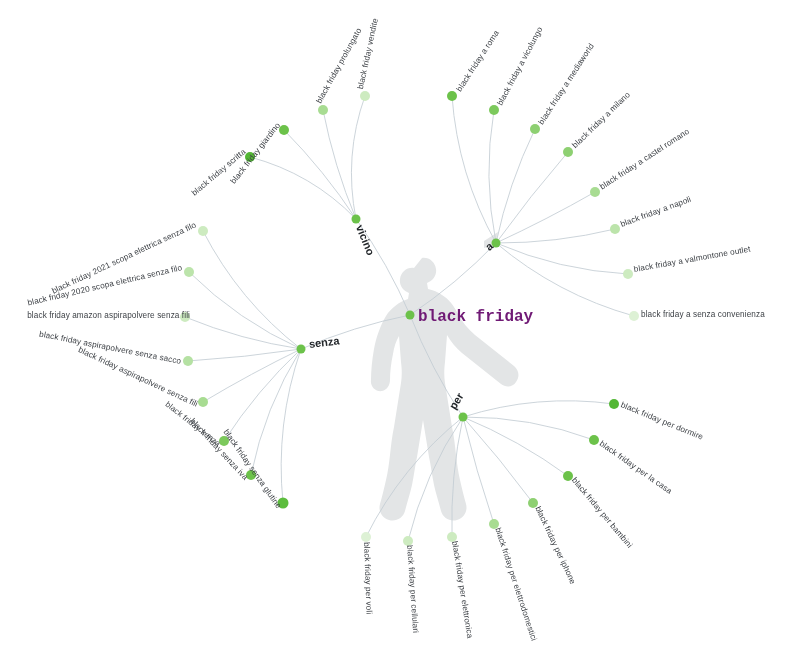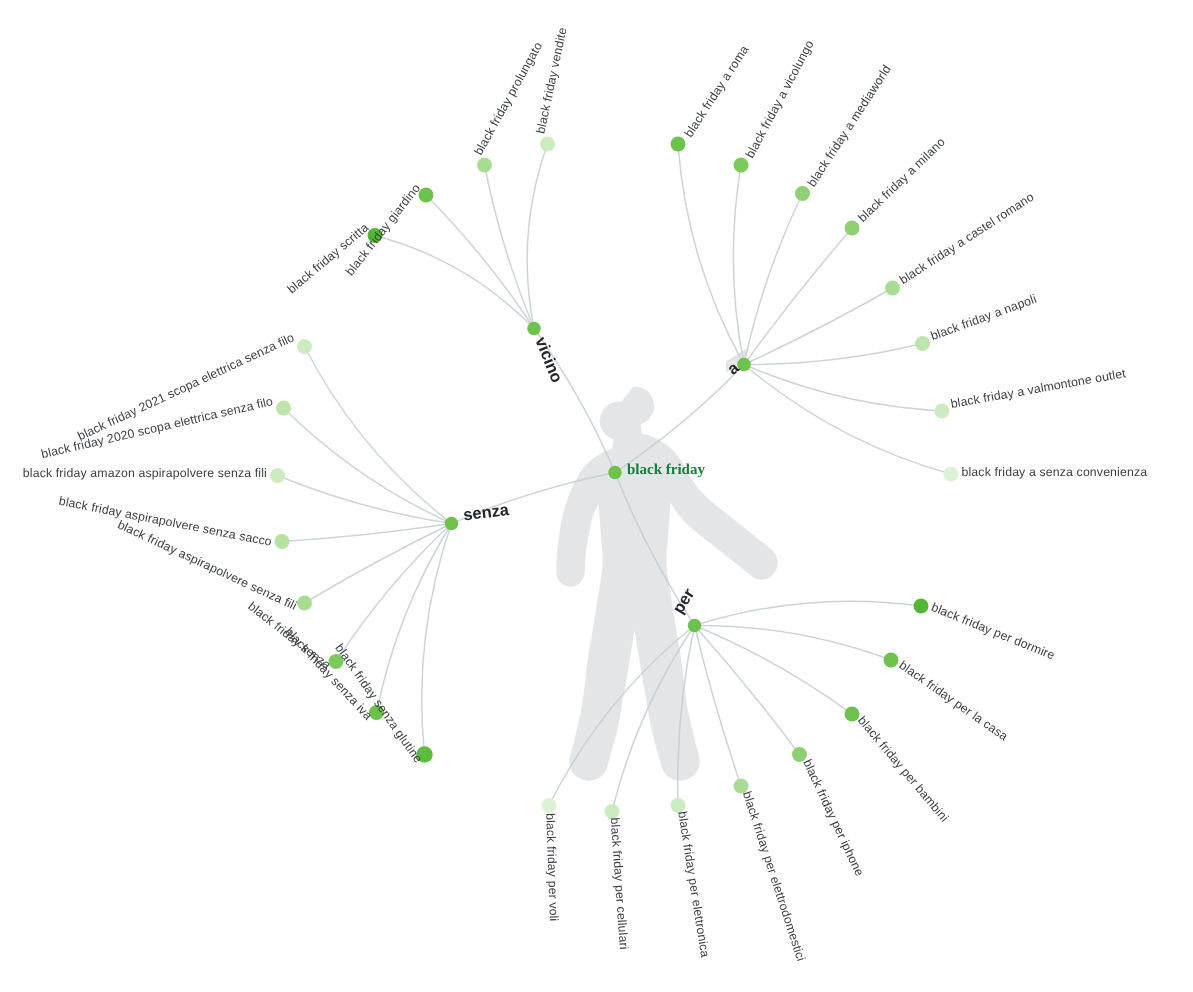--- a/index.html
+++ b/index.html
@@ -31,24 +31,24 @@
     font-family:"Liberation Sans", sans-serif;
     font-size:11px;
     font-weight:bold;
     color:#23272b;
     white-space:nowrap;
     transform-origin:0 50%;
     line-height:1;
   }
   .root-lbl{
     position:absolute;
-    font-family:Liberation Serif, serif;
-    font-size:10px;
+    font-family:Liberation Mono, monospace;
+    font-size:16px;
     font-weight:bold;
-    color:#15803d;
+    color:#701a75;
     white-space:nowrap;
     line-height:1;
   }
 </style>
 </head>
 <body>
 
 <div id="stage">
 
   <svg id="graph" viewBox="0 0 795 661">
@@ -177,21 +177,21 @@
       <div class="lbl right" style="top: 184px; left: 601px; transform: rotate(-33deg);">black friday a castel romano</div>
       <div class="lbl right" style="top: 221px; left: 621px; transform: rotate(-20deg);">black friday a napoli</div>
       <div class="lbl right" style="top: 266px; left: 634px; transform: rotate(-10deg);">black friday a valmontone outlet</div>
       <div class="lbl right" style="top: 311px; left: 641px; transform: rotate(0deg);">black friday a senza convenienza</div>
       <div class="lbl right" style="top: 85px; left: 361px; transform: rotate(-78deg);">black friday vendite</div>
       <div class="lbl right" style="top: 99px; left: 319px; transform: rotate(-61deg);">black friday prolungato</div>
       <div class="lbl left" style="top: 120px; left: 0px; width: 279px; transform: rotate(-52deg);">black friday giardino</div>
       <div class="lbl left" style="top: 147px; left: 0px; width: 245px; transform: rotate(-40deg);">black friday scritta</div>
       <div class="lbl left" style="top: 221px; left: 0px; width: 196px; transform: rotate(-25deg);">black friday 2021 scopa elettrica senza filo</div>
       <div class="lbl left" style="top: 264px; left: 0px; width: 182px; transform: rotate(-13deg);">black friday 2020 scopa elettrica senza filo</div>
-      <div class="lbl left" style="top: 312px; left: 0px; width: 178px; transform: rotate(0deg);">black friday amazon aspirapolvere senza fili</div>
+      <div class="lbl left" style="top: 312px; left: 12px; width: 178px; transform: rotate(0deg);">black friday amazon aspirapolvere senza fili</div>
       <div class="lbl left" style="top: 358px; left: 0px; width: 181px; transform: rotate(11deg);">black friday aspirapolvere senza sacco</div>
       <div class="lbl left" style="top: 401px; left: 0px; width: 197px; transform: rotate(25deg);">black friday aspirapolvere senza fili</div>
       <div class="lbl left" style="top: 441px; left: 0px; width: 219px; transform: rotate(38deg);">black friday senza</div>
       <div class="lbl left" style="top: 475px; left: 0px; width: 246px; transform: rotate(47deg);">black friday senza iva</div>
       <div class="lbl left" style="top: 504px; left: 0px; width: 279px; transform: rotate(55deg);">black friday senza glutine</div>
       <div class="lbl right" style="top: 401px; left: 621px; transform: rotate(22deg);">black friday per dormire</div>
       <div class="lbl right" style="top: 439px; left: 600px; transform: rotate(35deg);">black friday per la casa</div>
       <div class="lbl right" style="top: 475px; left: 573px; transform: rotate(50deg);">black friday per bambini</div>
       <div class="lbl right" style="top: 503px; left: 537px; transform: rotate(65deg);">black friday per iphone</div>
       <div class="lbl right" style="top: 524px; left: 497px; transform: rotate(72deg);">black friday per elettrodomestici</div>

